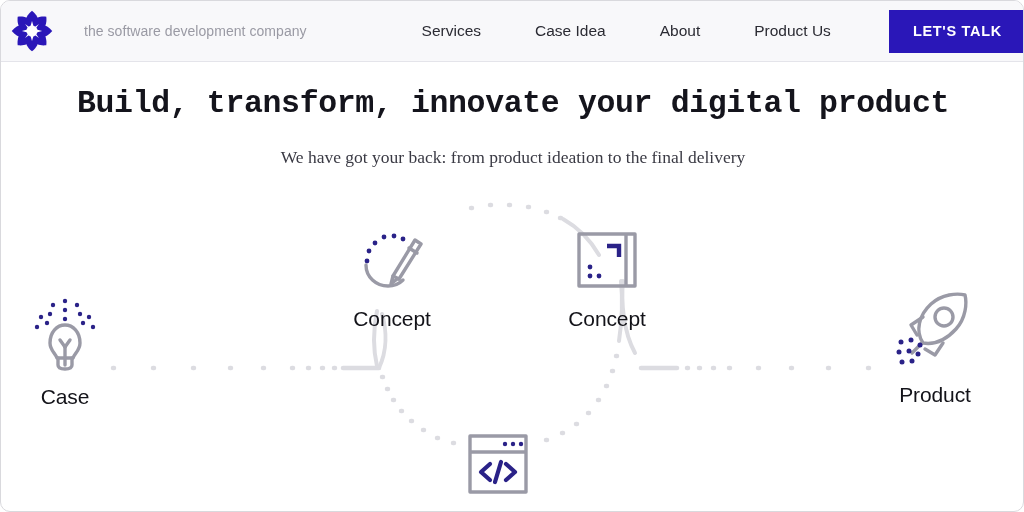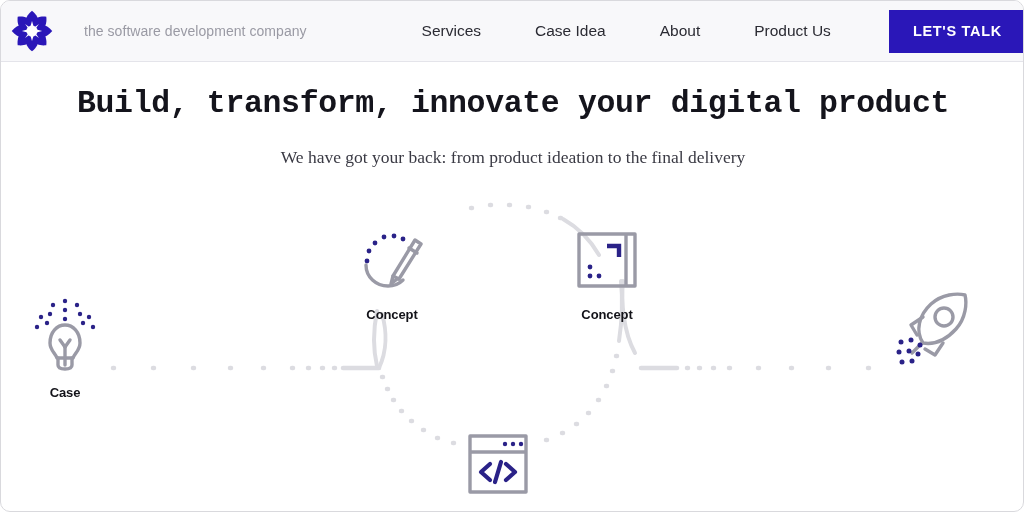--- a/index.html
+++ b/index.html
@@ -147,22 +147,22 @@
     width: 1024px;
     height: 332px;
     display: block;
   }
 
   .stage {
     position: absolute;
     text-align: center;
   }
   .stage-label {
-    font-size: 13px;
-    font-weight: 700;
+    font-size: 21px;
+    font-weight: 400;
     color: #131319;
     white-space: nowrap;
     font-family: "Liberation Sans", sans-serif;
     letter-spacing: -0.1px;
   }
 
   .stage-idea    { left: 14px;  top: 114px; width: 100px; }
   .stage-concept { left: 336px; top: 40px;  width: 110px; }
   .stage-design  { left: 551px; top: 40px;  width: 110px; }
   .stage-product { left: 878px; top: 112px; width: 112px; }
@@ -408,20 +408,21 @@
             <circle cx="18" cy="49" r="2.5"></circle>
             <circle cx="27" cy="54" r="2.5"></circle>
             <circle cx="6" cy="61" r="2.5"></circle>
             <circle cx="16" cy="60" r="2.5"></circle>
             <circle cx="25" cy="63" r="2.5"></circle>
             <circle cx="9" cy="71" r="2.5"></circle>
             <circle cx="19" cy="70" r="2.5"></circle>
           </g>
         </svg>
       </div>
+      <div class="stage-label stage-label-product">Product</div>
     </div>
 
     <div class="code-node">
       <svg width="62" height="62" viewBox="0 0 62 62">
         <g fill="none" stroke="#9a9aa6" stroke-width="3.4" stroke-linejoin="round">
           <rect x="3" y="3" width="56" height="56"></rect>
           <path d="M3,19 L59,19"></path>
         </g>
         <g fill="#2a2288">
           <circle cx="38" cy="11" r="2.2"></circle>

